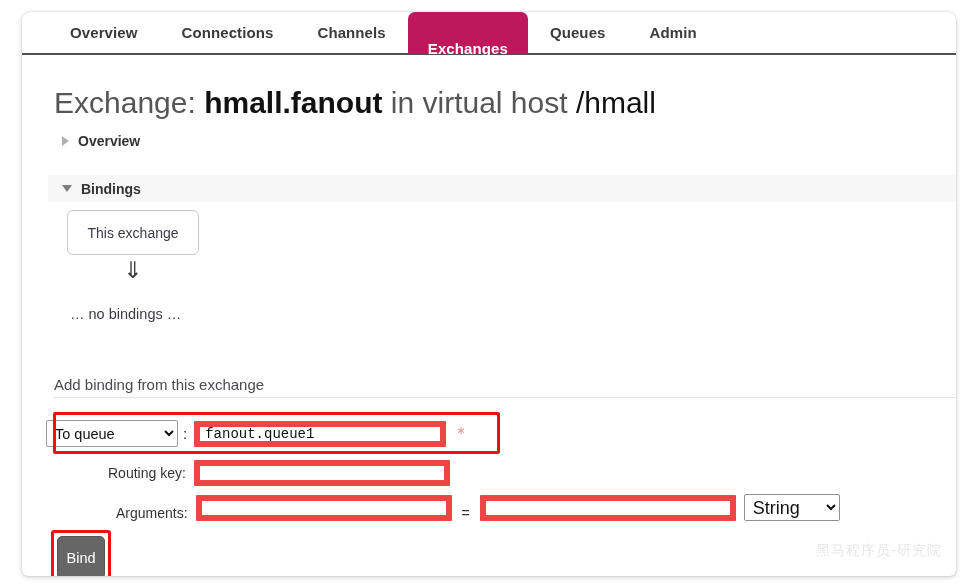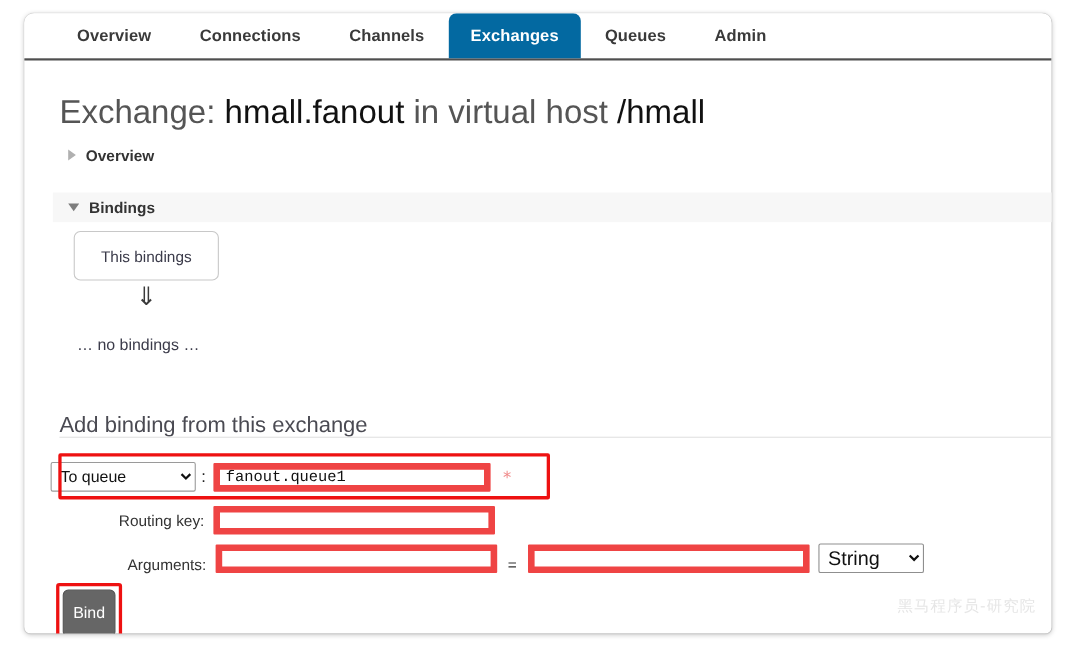--- a/index.html
+++ b/index.html
@@ -56,38 +56,38 @@
     font-weight: bold;
     color: #3a3a3a;
     padding: 0 22px;
     height: 41px;
     line-height: 41px;
     white-space: nowrap;
     cursor: pointer;
     letter-spacing: 0.1px;
   }
   .tab.active {
-    background: #0369a1;
+    background: #be185d;
     color: #ffffff;
     border-radius: 7px 7px 0 0;
-    padding: 0 20px;
+    padding: 16px 20px;
   }
 
   
   .page-title {
     position: absolute;
     left: 32px;
     top: 74px;
     font-size: 30px;
     line-height: 34px;
     color: #444444;
     white-space: nowrap;
     font-weight: normal;
   }
-  .page-title .strong { color: #111111; font-weight: normal; }
+  .page-title .strong { color: #111111; font-weight: bold; }
   .page-title .mid    { color: #555555; }
   .page-title .vh     { color: #111111; }
 
   
   .overview-row {
     position: absolute;
     left: 40px;
     top: 121px;
     display: flex;
     align-items: center;
@@ -166,21 +166,21 @@
     top: 294px;
     font-size: 14.5px;
     color: #3b3b4a;
   }
 
   
   .addbind-label {
     position: absolute;
     left: 32px;
     top: 364px;
-    font-size: 20px;
+    font-size: 15px;
     color: #4a4a52;
   }
   .hrule {
     position: absolute;
     left: 32px;
     top: 385px;
     width: 924px;
     height: 1px;
     background: #e2e2e2;
   }
@@ -346,21 +346,21 @@
       <span class="tri-right"></span>
       <span class="lbl">Overview</span>
     </div>
 
     <div class="sect-header">
       <span class="tri-down"></span>
       <span class="lbl">Bindings</span>
     </div>
 
     <div class="exch-box">
-      <span>This bindings</span>
+      <span>This exchange</span>
     </div>
     <div class="dbl-arrow">⇓</div>
     <div class="nobindings">… no bindings …</div>
 
     <div class="addbind-label">Add binding from this exchange</div>
     <div class="hrule"></div>
 
     <div class="row1">
       <select class="sel-dest">
         <option>To queue</option>

